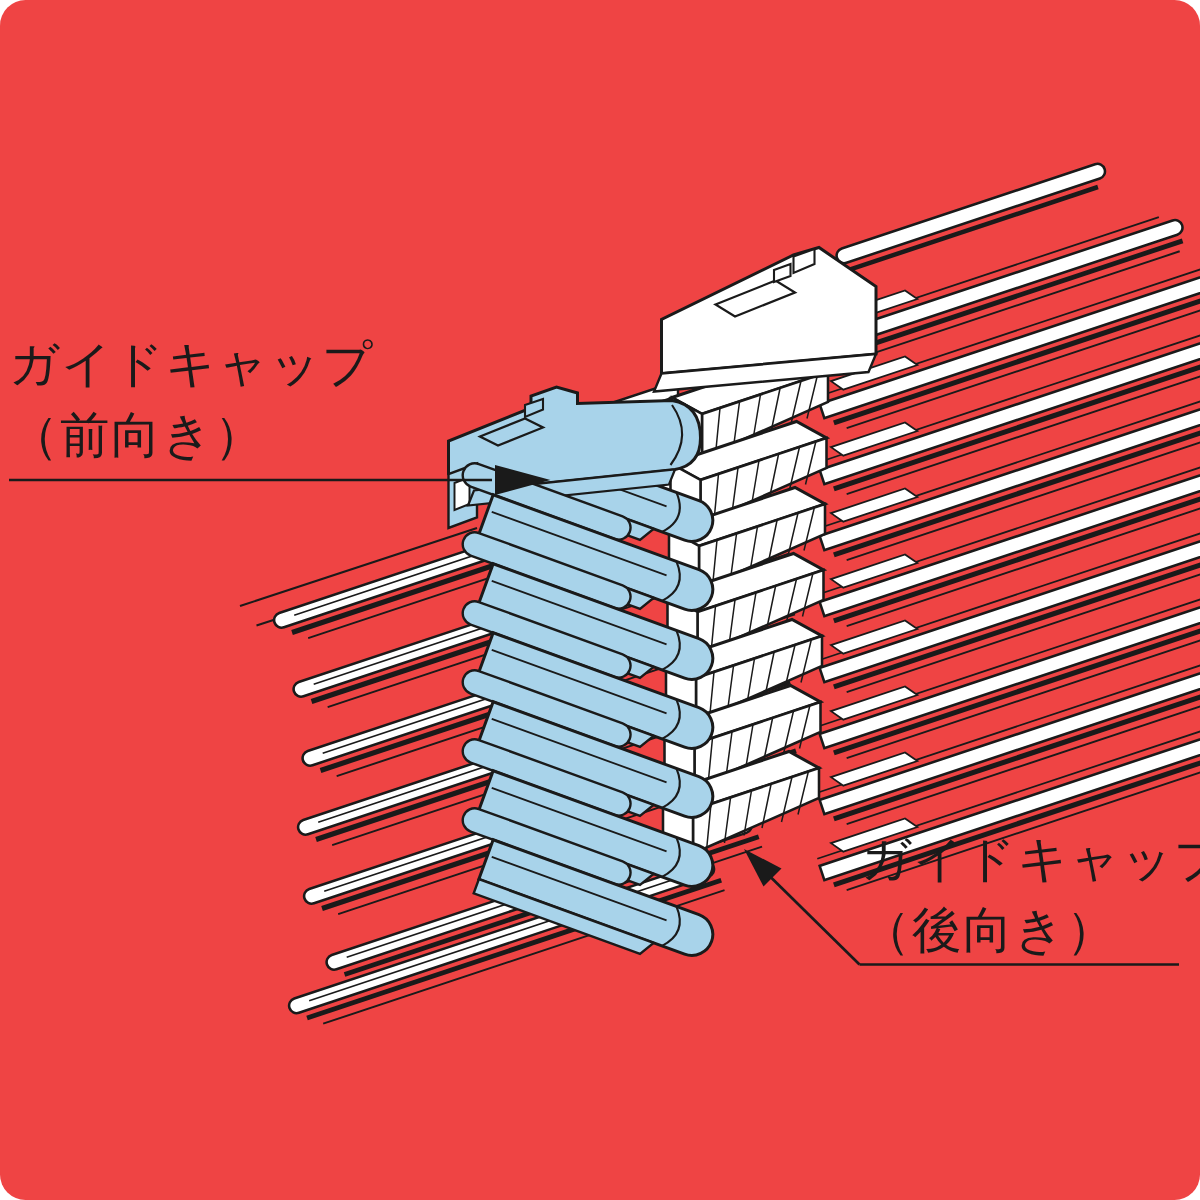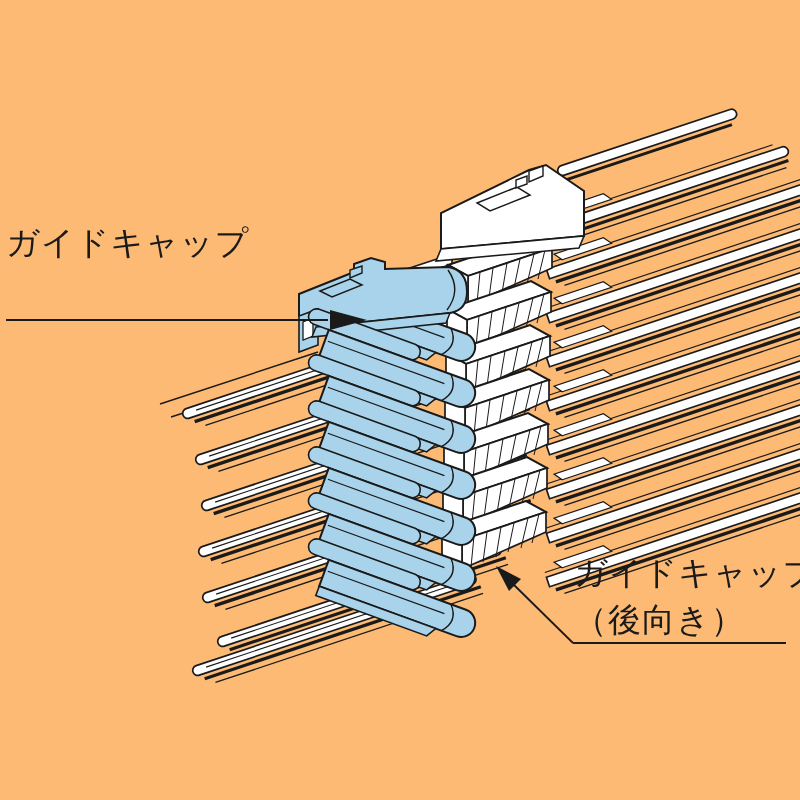--- a/index.html
+++ b/index.html
@@ -1,23 +1,24 @@
 <!DOCTYPE html>
 <html><head>
 <meta charset="utf-8">
 <style>
   * { margin: 0; padding: 0; box-sizing: border-box; }
   html, body { background: #ffffff; }
   .stage {
     position: relative;
     width: 800px;
     height: 800px;
-    background: #fdba74;
+    background: #ef4444;
     overflow: hidden;
     font-family: "Liberation Sans", "DejaVu Sans", sans-serif;
+    border-radius: 17px;
   }
   .stage svg { position: absolute; left: 0; top: 0; }
   .cap-label {
     position: absolute;
     color: #1a1a1a;
     font-size: 33px;
     font-weight: 500;
     line-height: 47px;
     letter-spacing: 1px;
     white-space: nowrap;
@@ -155,19 +156,20 @@
         <path d="M330,310 L367,320 L330,330 Z" stroke="none" fill="#1a1a1a"></path>
         <line x1="573" y1="643" x2="786" y2="643" stroke-width="1.8"></line>
         <line x1="573" y1="643" x2="512" y2="583" stroke-width="1.8"></line>
         <path d="M496,566 L509,591 L521,579 Z" stroke="none" fill="#1a1a1a"></path>
       </g>
     </g>
   </svg>
 
   <div class="cap-label" id="label-front">
     <div>ガイドキャップ</div>
+    <div>（前向き）</div>
   </div>
   <div class="cap-label" id="label-rear">
     <div>ガイドキャップ</div>
     <div>（後向き）</div>
   </div>
 
 </div>
 
 </body></html>

